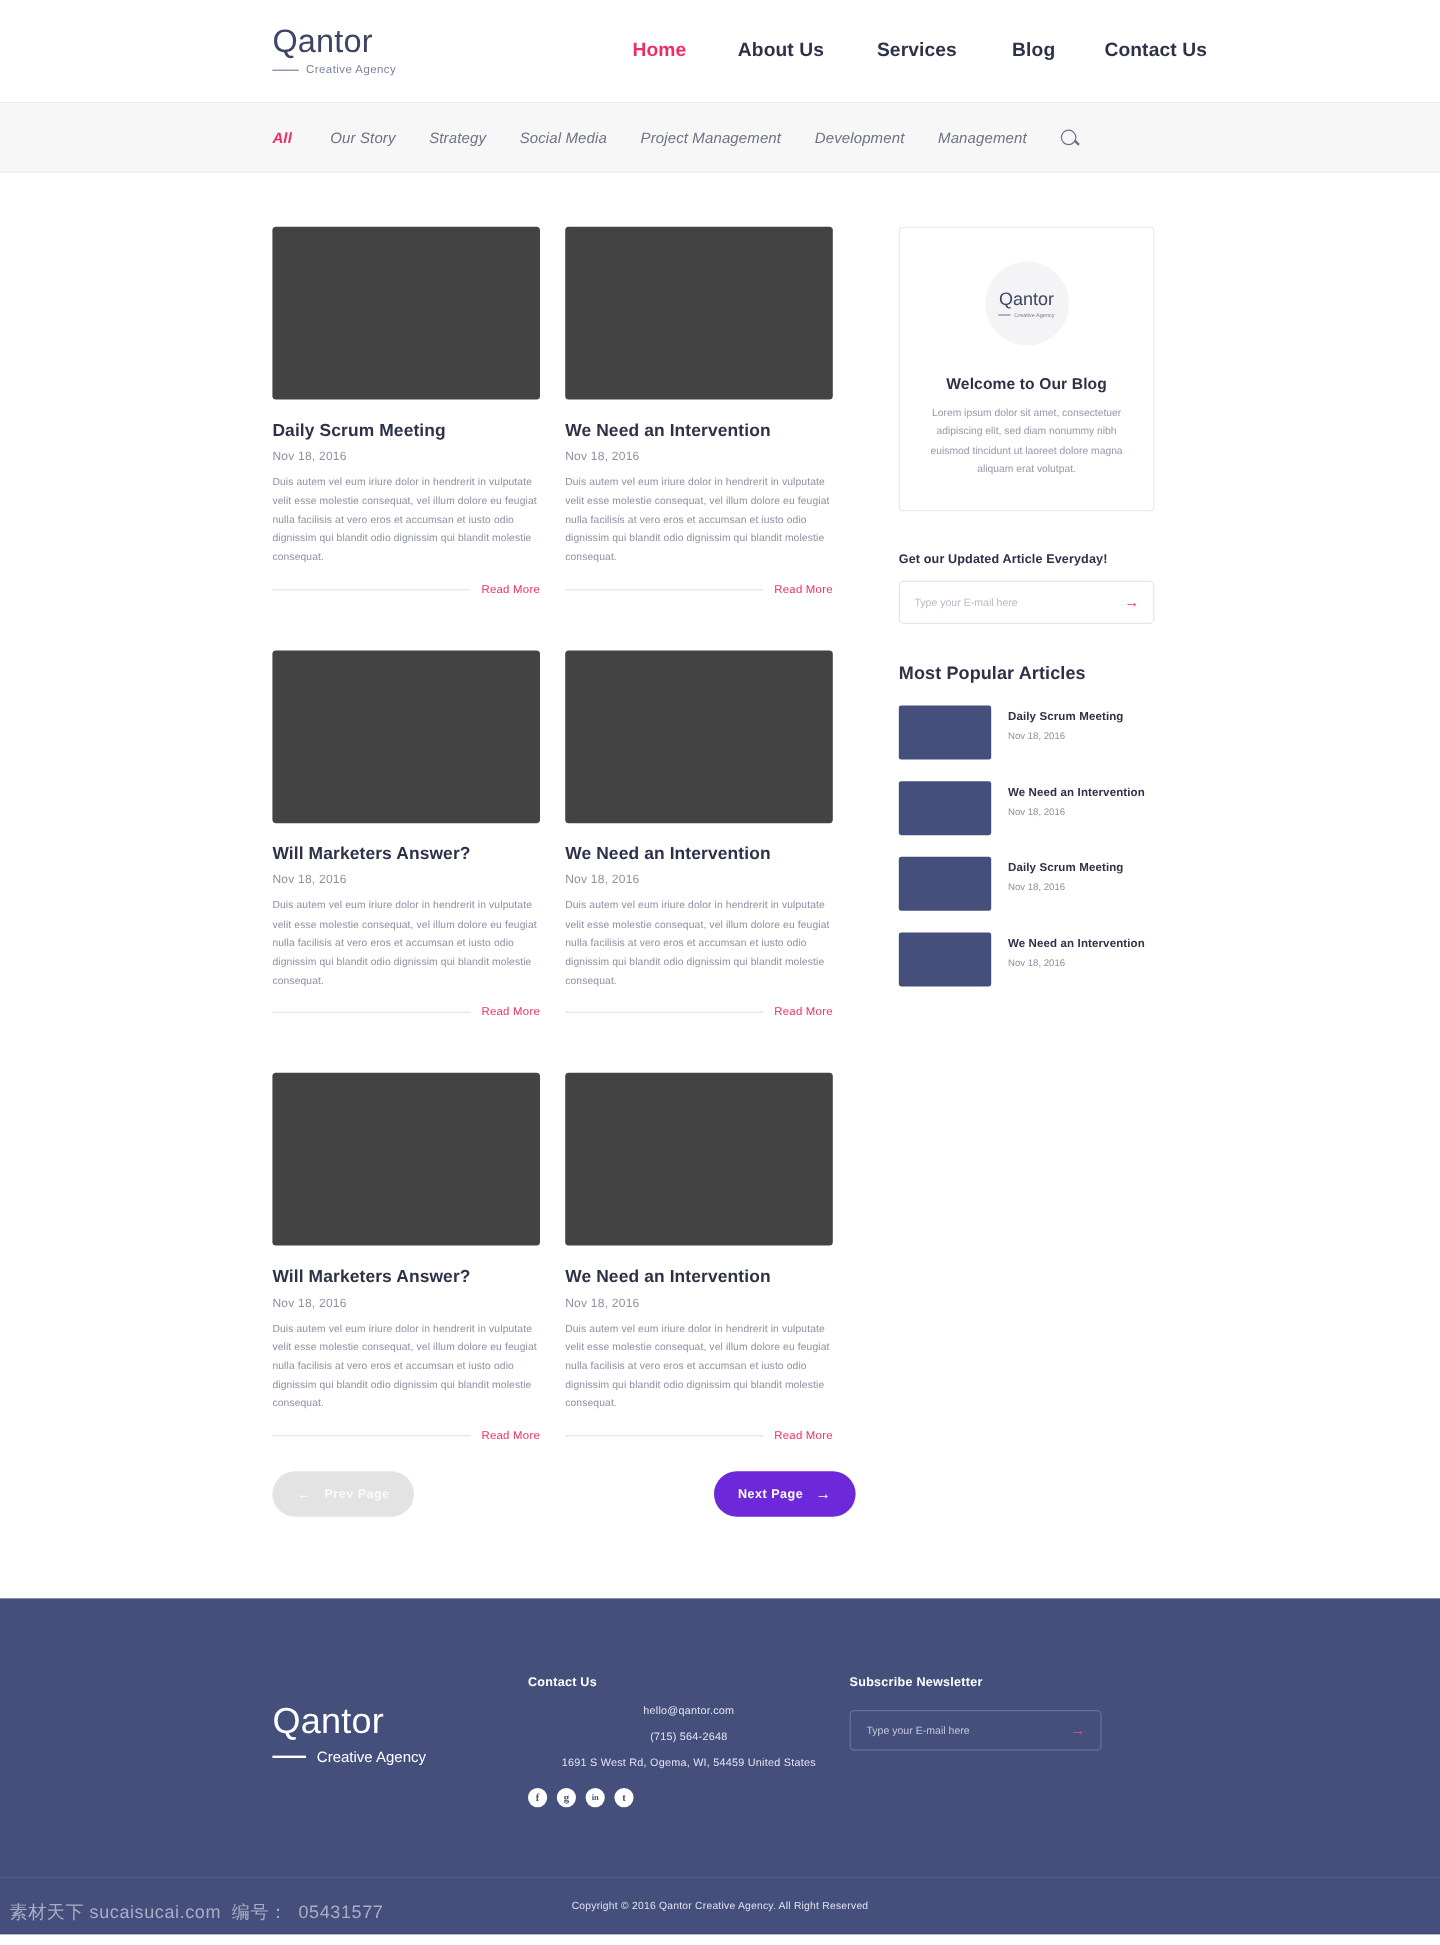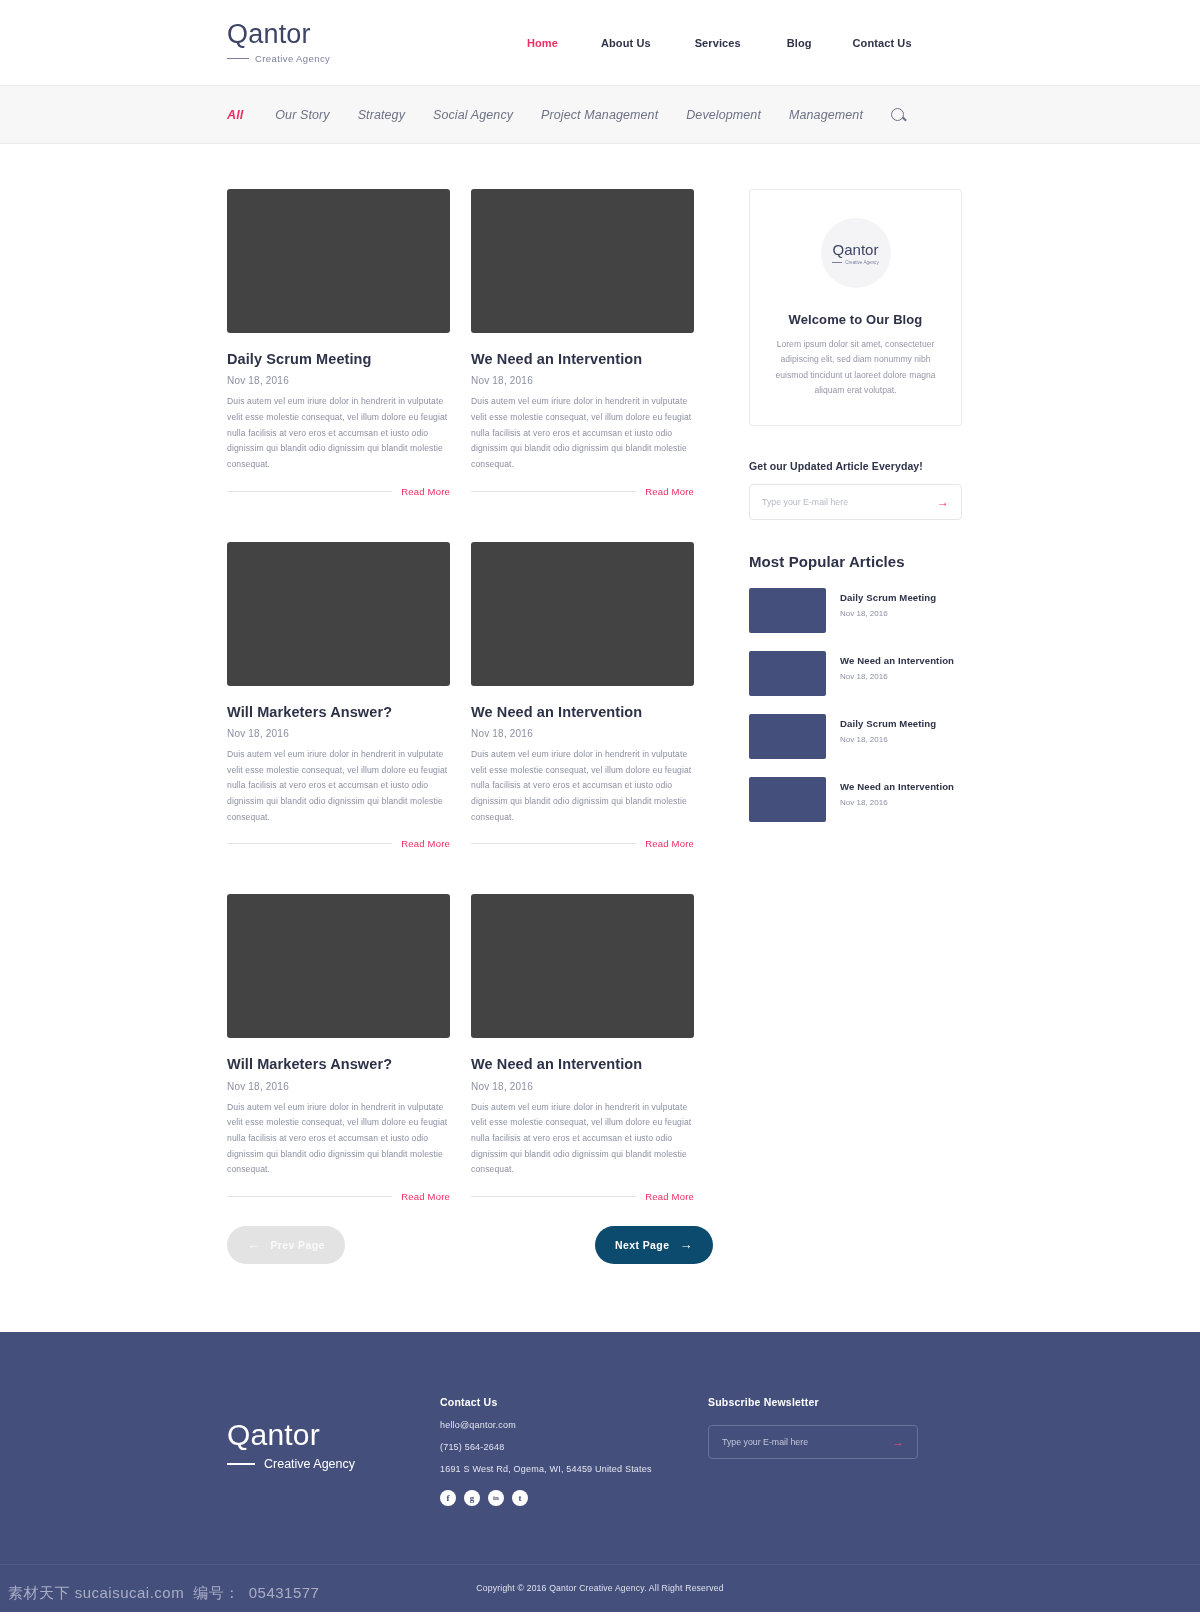--- a/index.html
+++ b/index.html
@@ -30,21 +30,21 @@
     color:#3d4465; line-height:1;
   }
   .logo-sub {
     display:flex; align-items:center; gap:6px;
     margin-top:5px; font-size:9.5px; color:#7b819c; letter-spacing:.4px;
   }
   .logo-dash { display:inline-block; width:22px; height:1.5px; background:#7b819c; }
 
   .nav { position:absolute; left:527px; top:0; height:86px; display:flex; align-items:center; gap:0; }
   .nav a {
-    font-size:11px; font-weight:700; color:#2e3249; text-decoration:none;
+    font-size:16px; font-weight:700; color:#2e3249; text-decoration:none;
     letter-spacing:.1px; padding:0 0;
   }
   .nav a.active { color:#ed2d63; }
   .nav-sp1 { width:43px; } .nav-sp2 { width:44px; }
   .nav-sp3 { width:46px; } .nav-sp4 { width:41px; }
 
   
   .filterbar {
     height:58px; background:#f7f7f7; border-bottom:1px solid #ececec;
     display:flex; align-items:center; position:relative;
@@ -89,21 +89,21 @@
   }
 
   
   .pagination { display:flex; align-items:center; margin-top:-2px; padding-bottom:60px; position:relative; height:38px;}
   .btn {
     display:inline-flex; align-items:center; gap:10px;
     height:38px; border-radius:19px; padding:0 20px;
     font-size:10.5px; font-weight:700; letter-spacing:.4px; border:none; cursor:pointer;
   }
   .btn-prev { background:#e3e3e3; color:#fafafa; }
-  .btn-next { background:#0c4a6e; color:#ffffff; position:absolute; left:368px; }
+  .btn-next { background:#6d28d9; color:#ffffff; position:absolute; left:368px; }
   .arrow { font-size:13px; line-height:1; }
 
   
   .welcome-card {
     border:1px solid #eaeaea; border-radius:3px; background:#fff;
     padding:22px 16px 26px; text-align:center;
   }
   .welcome-logo-circle {
     width:70px; height:70px; border-radius:50%; background:#f4f4f6;
     margin:6px auto 0; display:flex; flex-direction:column;
@@ -138,21 +138,21 @@
     background:#454f7c; width:1200px; padding:64px 0 0; margin-top:27px; position:relative;
   }
   .footer-inner { display:flex; padding-left:227px; }
   .f-logo-col { width:213px; padding-top:24px; }
   .f-logo-word { font-size:30px; color:#fff; line-height:1; letter-spacing:.2px; }
   .f-logo-sub { display:flex; align-items:center; gap:9px; margin-top:7px; font-size:12.5px; color:#fff; }
   .f-logo-dash { display:inline-block; width:28px; height:2px; background:#fff; }
 
   .f-contact-col { width:268px; }
   .f-head { font-size:10.5px; font-weight:700; color:#fff; letter-spacing:.2px; }
-  .f-line { font-size:9px; color:#e3e5ef; margin-top:12px; letter-spacing:.2px; }
+  .f-line { font-size:9px; color:#e3e5ef; margin-top:12px; letter-spacing:.2px;text-align:center; }
   .socials { display:flex; gap:8px; margin-top:16px; }
   .soc {
     width:16px; height:16px; border-radius:50%; background:#fff; color:#454f7c;
     display:flex; align-items:center; justify-content:center;
     font-size:9px; font-weight:700; font-family:"Liberation Serif", serif;
   }
   .f-news-col { width:270px; }
   .f-email-box {
     margin-top:17px; height:34px; width:210px; border:1px solid #6a7298; border-radius:4px;
     display:flex; align-items:center; padding:0 13px;
@@ -202,21 +202,21 @@
   </div>
 
   <div class="filterbar">
     <div class="filters">
       <a href="#" class="active">All</a>
       <span class="fsp" style="width:32px"></span>
       <a href="#">Our Story</a>
       <span class="fsp" style="width:28px"></span>
       <a href="#">Strategy</a>
       <span class="fsp" style="width:28px"></span>
-      <a href="#">Social Agency</a>
+      <a href="#">Social Media</a>
       <span class="fsp" style="width:28px"></span>
       <a href="#">Project Management</a>
       <span class="fsp" style="width:28px"></span>
       <a href="#">Development</a>
       <span class="fsp" style="width:28px"></span>
       <a href="#">Management</a>
       <span class="search-icon-wrap">
         <span class="search-glyph"></span>
       </span>
     </div>

